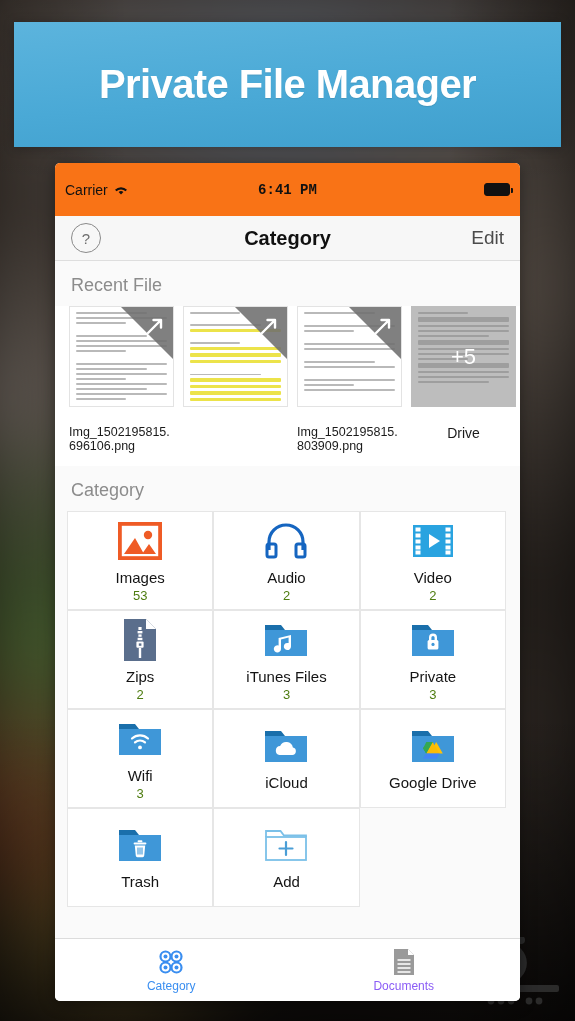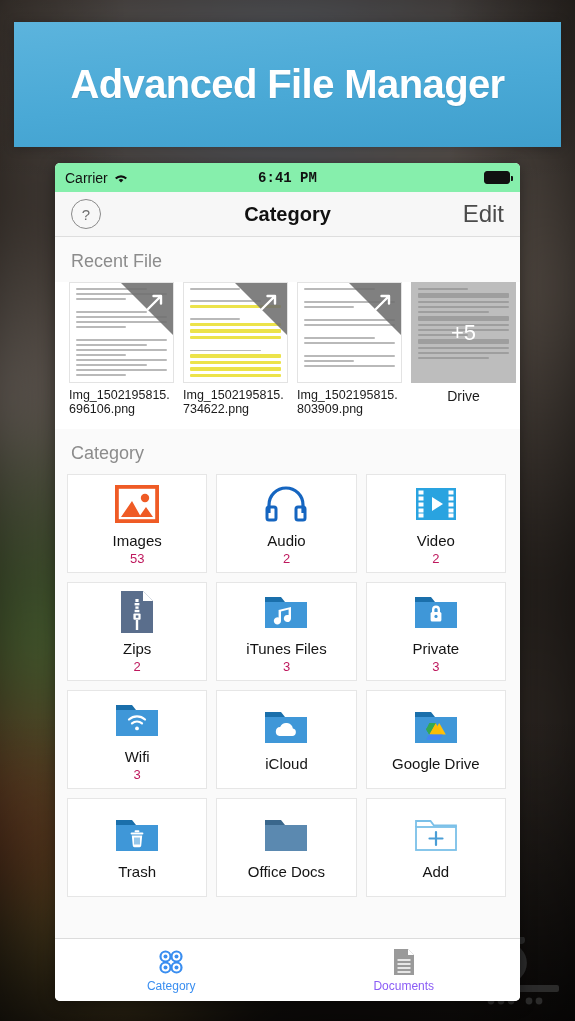--- a/index.html
+++ b/index.html
@@ -73,23 +73,23 @@
     background: #ffffff;
     border-radius: 5px;
     overflow: hidden;
     box-shadow: 0 2px 16px rgba(0,0,0,0.45);
     display: flex; flex-direction: column;
   }
 
   
   .statusbar {
     height: 29px;
-    background: #86efac;
+    background: #f97316;
     display: flex; align-items: center;
-    padding: 0 10px;
+    padding: 12px 10px;
     font-size: 14px; color: #111;
     position: relative;
     flex: none;
     gap: 16px;
   }
   .sb-left { display: flex; align-items: center; gap: 5px; }
   .sb-center {
     position: absolute; left: 0; right: 0;
     text-align: center; font-weight: bold; font-size: 14px;
     pointer-events: none;
@@ -123,21 +123,21 @@
     display: flex; align-items: center; justify-content: center;
     color: #6e6e6e; font-size: 15px;
     background: transparent;
   }
   .nav-title {
     position: absolute; left: 0; right: 0;
     text-align: center; font-size: 20px; font-weight: bold;
     color: #111; pointer-events: none;
   }
   .edit-btn {
-    margin-left: auto; font-size: 24px; color: #4b4b4b;
+    margin-left: auto; font-size: 19px; color: #4b4b4b;
   }
 
   
   .screen-body {
     flex: 1; overflow: hidden;
     background: #fafafa;
     display: flex; flex-direction: column;
   }
 
   .section-title {
@@ -182,44 +182,43 @@
     width: 22px; height: 22px;
   }
   .thumb.more { background: #bdbdbd; border-color: #bdbdbd; }
   .thumb.more .doclines i { background: #9e9e9e; }
   .plus-count {
     position: absolute; inset: 0;
     display: flex; align-items: center; justify-content: center;
     color: #fff; font-size: 22px;
   }
   .recent-name {
-    margin-top: 5px; font-size: 12.5px; color: #1b1b1b;
+    margin-top: 18px; font-size: 12.5px; color: #1b1b1b;
     text-align: left; line-height: 1.15; word-break: break-all;
   }
   .recent-name.center { text-align: center; font-size: 14px; word-break: normal; }
 
   
   .grid {
     display: grid;
     grid-template-columns: repeat(3, 1fr);
-    gap: 9px;
     padding: 0 14px 8px 12px;
     background: #fafafa;
   }
   .cat-card {
     background: #fff;
     border: 1px solid #e6e6e6;
     height: 99px;
     display: flex; flex-direction: column;
     align-items: center; justify-content: center;
     box-sizing: border-box;
   }
   .cat-icon { height: 46px; display: flex; align-items: center; justify-content: center; }
   .cat-label { font-size: 15px; color: #141414; margin-top: 5px; }
-  .cat-count { font-size: 13px; color: #be185d; margin-top: 2px; }
+  .cat-count { font-size: 13px; color: #4d7c0f; margin-top: 2px; }
 
   
   .tabbar {
     height: 62px; flex: none;
     background: #fff;
     border-top: 1px solid #dcdcdc;
     display: flex;
   }
   .tab {
     flex: 1; display: flex; flex-direction: column;
@@ -245,21 +244,21 @@
     <rect x="8" y="42" width="7" height="13" rx="2"></rect>
     <circle cx="28" cy="64" r="3.4"></circle>
       <circle cx="38" cy="64" r="3.4"></circle>
       <circle cx="48" cy="64" r="3.4"></circle>
     <circle cx="66" cy="64" r="3.4"></circle>
       <circle cx="76" cy="64" r="3.4"></circle>
   </g>
 </svg>
 
 <div class="banner">
-  <div class="banner-title">Advanced File Manager</div>
+  <div class="banner-title">Private File Manager</div>
 </div>
 
 <div class="phone">
 
   <div class="statusbar">
     <div class="sb-left">
       <span>Carrier</span>
       <svg width="16" height="12" viewBox="0 0 16 12">
         <path d="M8 10.6 L5.6 7.9 a3.7 3.7 0 0 1 4.8 0 z" fill="#111"></path>
         <path d="M8 3.2 a8.4 8.4 0 0 0 -6 2.5 l1.5 1.6 a6.3 6.3 0 0 1 9 0 L14 5.7 A8.4 8.4 0 0 0 8 3.2 z" fill="#111"></path>
@@ -331,21 +330,20 @@
               <i class="hl"></i>
               <i class="hl"></i>
               <i class="hl"></i>
               <i class="hl"></i>
           </div>
           <div class="corner"></div>
           <svg class="corner-arrow" viewBox="0 0 22 22">
             <path d="M4 18 L17 5 M17 5 H9.5 M17 5 V12.5" stroke="#fff" stroke-width="2.4" fill="none" stroke-linecap="round"></path>
           </svg>
         </div>
-        <div class="recent-name">Img_1502195815.734622.png</div>
       </div>
 
       <div class="recent-item">
         <div class="thumb">
           <div class="doclines">
             <i class="mid"></i>
               <i class="gap"></i>
             <i></i>
               <i class="short"></i>
               <i class="gap"></i>
@@ -553,30 +551,20 @@
               <line x1="21" y1="21.4" x2="21" y2="28.6"></line>
               <line x1="23" y1="21.4" x2="23" y2="28.6"></line>
               <line x1="25" y1="21.4" x2="25" y2="28.6"></line>
             </g>
           </svg>
         </div>
         <div class="cat-label">Trash</div>
         <div class="cat-count"></div>
       </div>
 
-      <div class="cat-card">
-        <div class="cat-icon">
-          <svg width="46" height="38" viewBox="0 0 46 38">
-            <path d="M2 4 H18 L22 9 H44 V12 H2 Z" fill="#3a678c"></path>
-            <rect x="2" y="9" width="42" height="26" fill="#5b89b0"></rect>
-          </svg>
-        </div>
-        <div class="cat-label">Office Docs</div>
-        <div class="cat-count"></div>
-      </div>
 
       <div class="cat-card">
         <div class="cat-icon">
           <svg width="46" height="38" viewBox="0 0 46 38">
             <path d="M3 11 V5 H17.5 L21 9.5 H43 V11" fill="none" stroke="#7bc0e8" stroke-width="1.8"></path>
             <rect x="3" y="11" width="40" height="23" fill="none" stroke="#7bc0e8" stroke-width="1.8"></rect>
             <path d="M23 16 V29 M16.5 22.5 H29.5" stroke="#4a9ed6" stroke-width="2.2" stroke-linecap="round"></path>
           </svg>
         </div>
         <div class="cat-label">Add</div>

